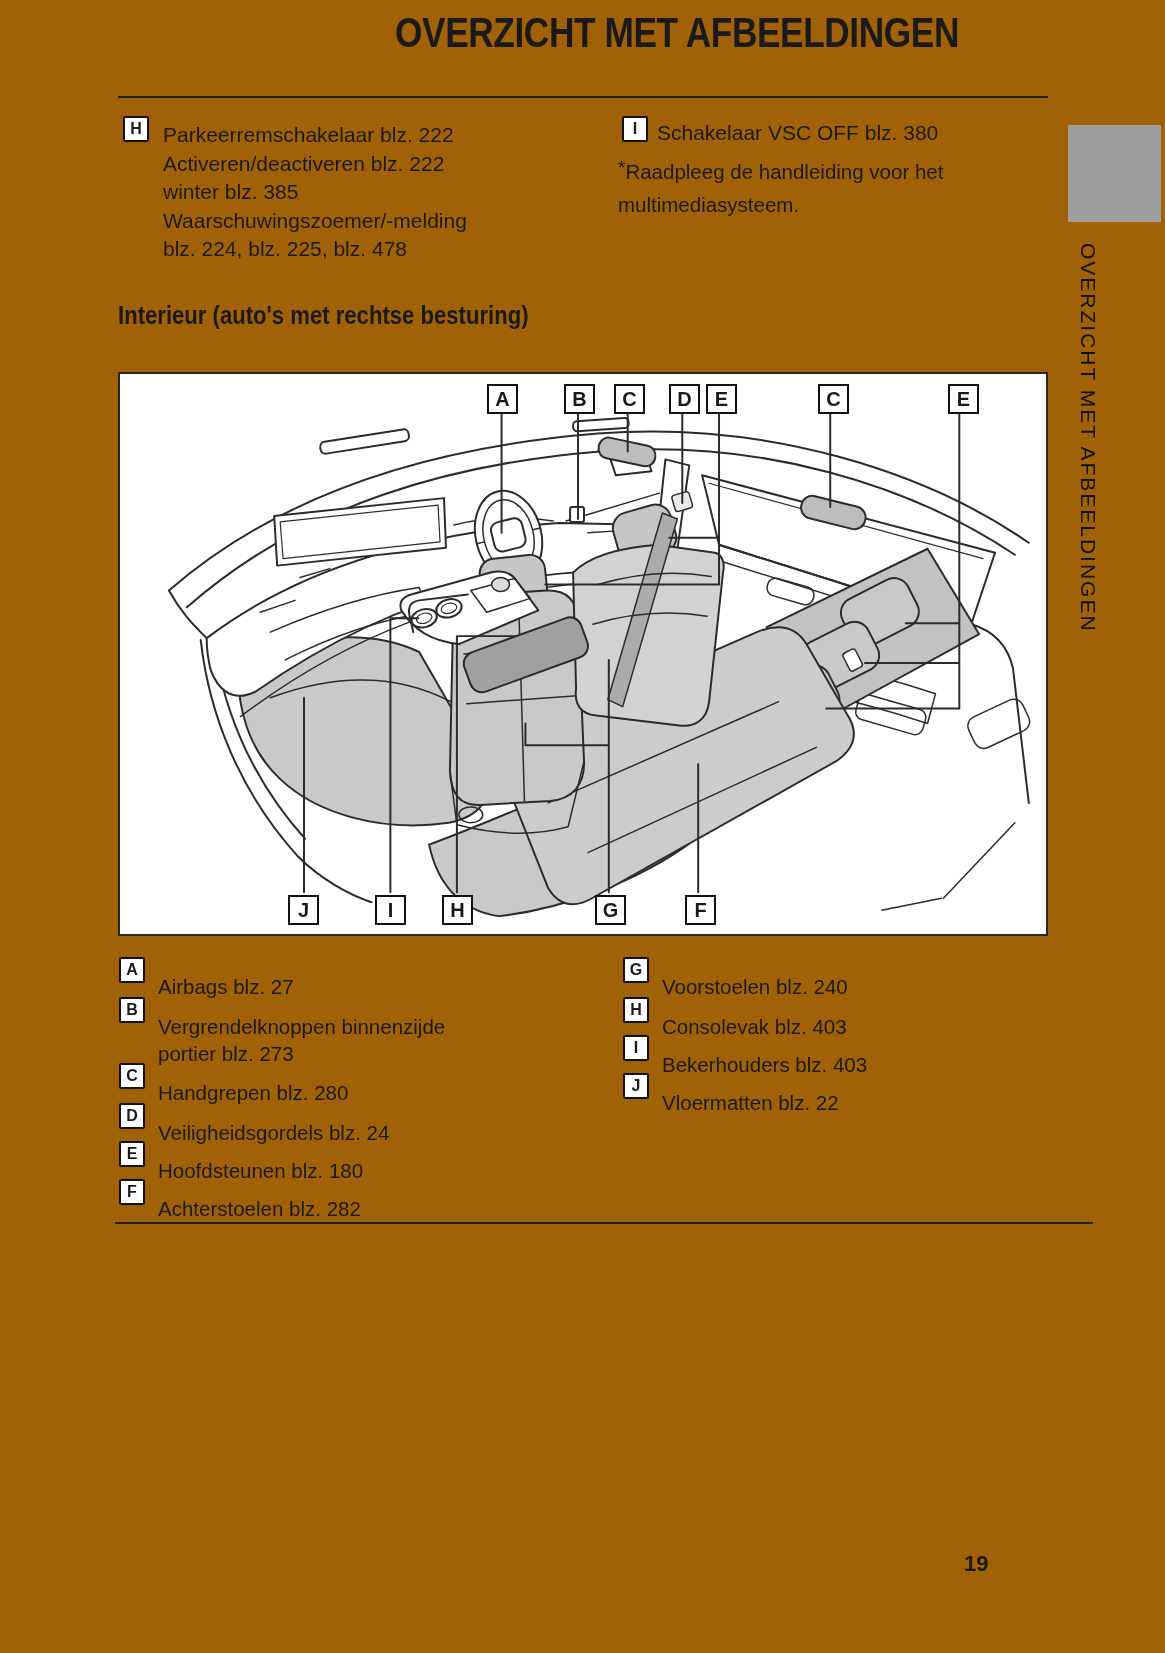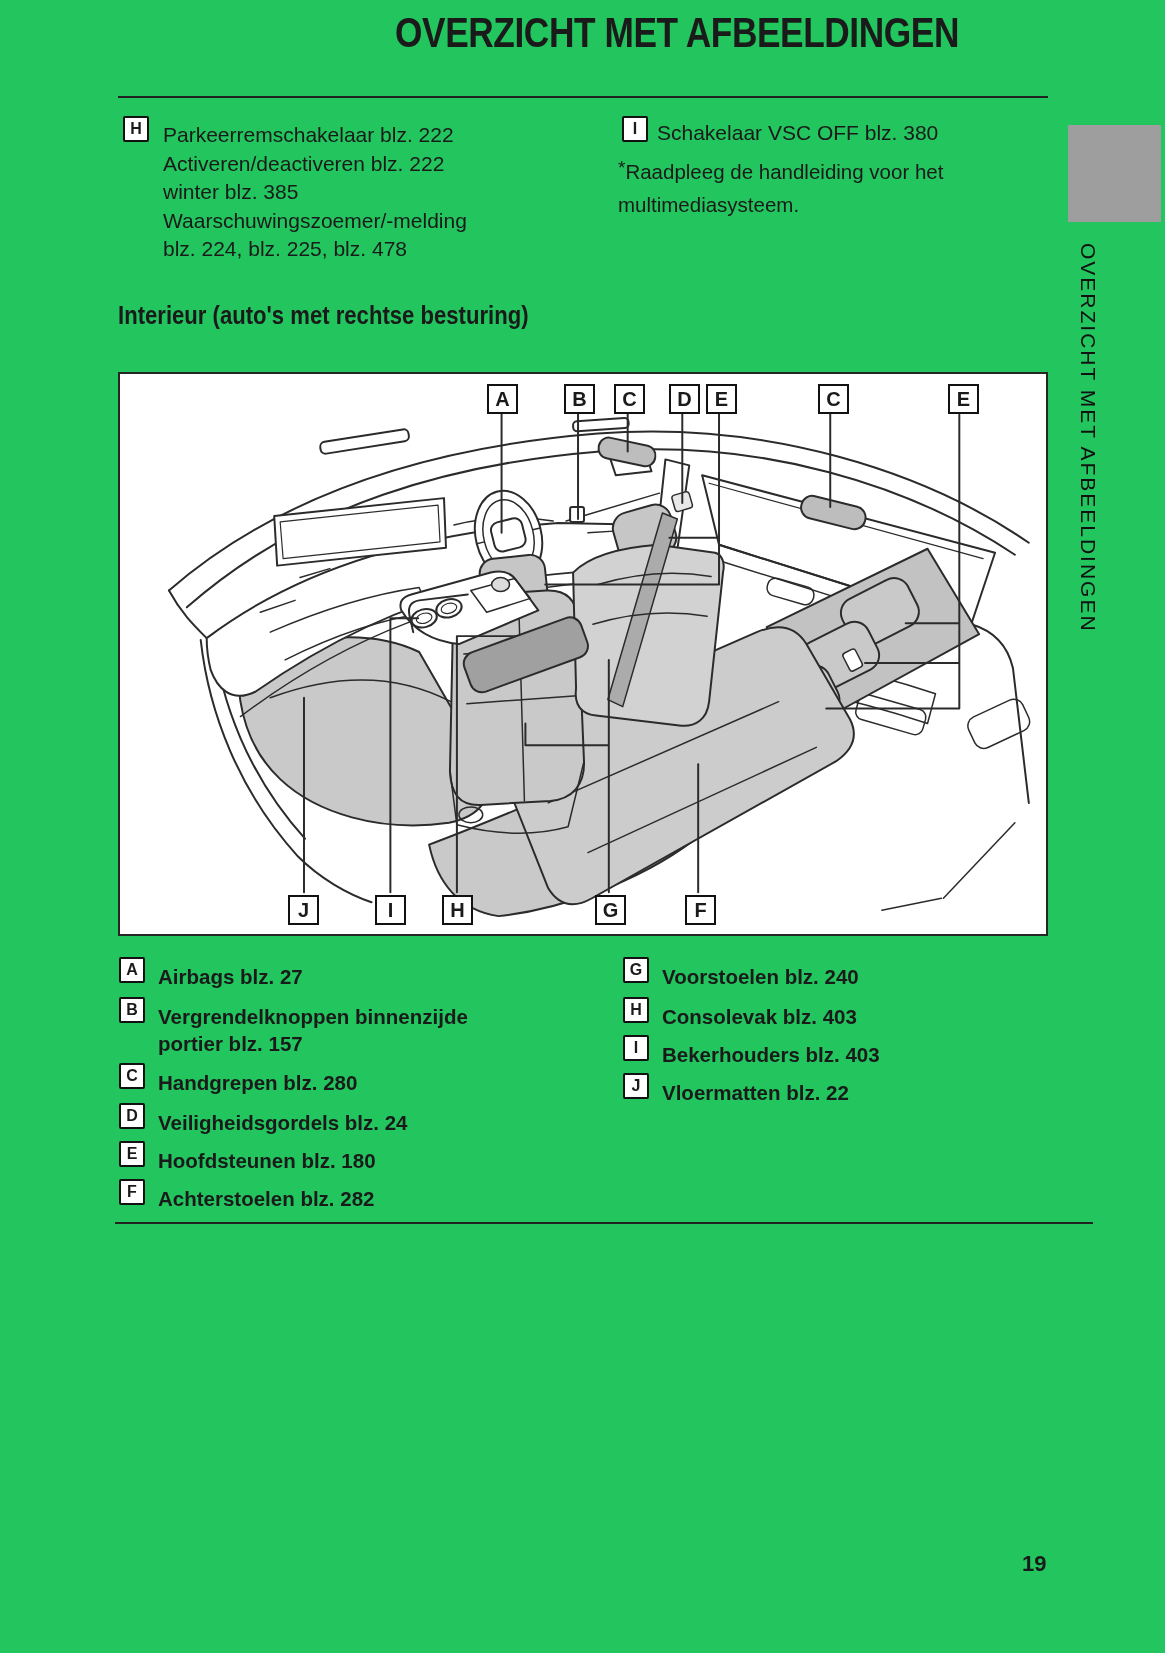--- a/index.html
+++ b/index.html
@@ -1,16 +1,16 @@
 <!DOCTYPE html>
 <html><head>
 <meta charset="utf-8">
 <style>
   html,body{margin:0;padding:0;background:#fff;}
-  #page{position:relative;width:1165px;height:1653px;background:#22c55e;
+  #page{position:relative;width:1165px;height:1653px;background:#a16207;
         font-family:"Liberation Sans",sans-serif;color:#1a1a1a;overflow:hidden;}
 
   
   .title{position:absolute;top:8px;left:677px;font-size:43px;font-weight:bold;
          white-space:nowrap;transform:translateX(-50%) scaleX(.82);letter-spacing:-.5px;}
   .rule-top{position:absolute;left:118px;top:96px;width:930px;height:2px;background:#222;}
   .rule-bottom{position:absolute;left:115px;top:1222px;width:978px;height:2px;background:#222;}
 
   
   .chip{box-sizing:border-box;width:26px;height:26px;border:2px solid #111;border-radius:2px;
@@ -31,29 +31,29 @@
   
   .frame{position:absolute;left:118px;top:372px;width:930px;height:564px;
          border:2px solid #262626;box-sizing:border-box;background:#fff;}
   .frame svg{position:absolute;left:0;top:0;}
   .dlabel{position:absolute;box-sizing:border-box;width:31px;height:30px;background:#fff;
           border:2px solid #111;display:flex;align-items:center;justify-content:center;
           font-size:20px;font-weight:bold;line-height:1;}
 
   
   .legend-row{position:absolute;display:flex;gap:13px;align-items:flex-start;}
-  .legend-row .txt{font-size:20.5px;line-height:27px;margin-top:6px;white-space:nowrap;font-weight:bold;}
+  .legend-row .txt{font-size:20.5px;line-height:27px;margin-top:16px;white-space:nowrap;}
   .legend-row .txt.wrap{white-space:normal;width:316px;}
 
   
   .tab{position:absolute;left:1068px;top:125px;width:93px;height:97px;background:#9e9e9e;}
   .vtext{position:absolute;left:1076px;top:243px;height:360px;
          writing-mode:vertical-rl;font-size:21px;letter-spacing:2px;white-space:nowrap;color:#111;}
 
-  .pagenum{position:absolute;left:1022px;top:1551px;font-size:22px;font-weight:bold;}
+  .pagenum{position:absolute;left:964px;top:1551px;font-size:22px;font-weight:bold;}
 </style>
 </head>
 <body>
 
 <div id="page">
 
   <div class="title">OVERZICHT MET AFBEELDINGEN</div>
   <div class="rule-top"></div>
 
   <div class="chip href-chip">H</div>
@@ -224,21 +224,21 @@
     <div class="dlabel" style="left:475px;top:521px">G</div>
     <div class="dlabel" style="left:565px;top:521px">F</div>
   </div>
 
   <div class="legend-row" style="left:119px;top:957px">
     <div class="chip">A</div>
     <div class="txt">Airbags blz. 27</div>
   </div>
   <div class="legend-row" style="left:119px;top:997px">
     <div class="chip">B</div>
-    <div class="txt wrap">Vergrendelknoppen binnenzijde portier blz. 157</div>
+    <div class="txt wrap">Vergrendelknoppen binnenzijde portier blz. 273</div>
   </div>
   <div class="legend-row" style="left:119px;top:1063px">
     <div class="chip">C</div>
     <div class="txt">Handgrepen blz. 280</div>
   </div>
   <div class="legend-row" style="left:119px;top:1103px">
     <div class="chip">D</div>
     <div class="txt">Veiligheidsgordels blz. 24</div>
   </div>
   <div class="legend-row" style="left:119px;top:1141px">

